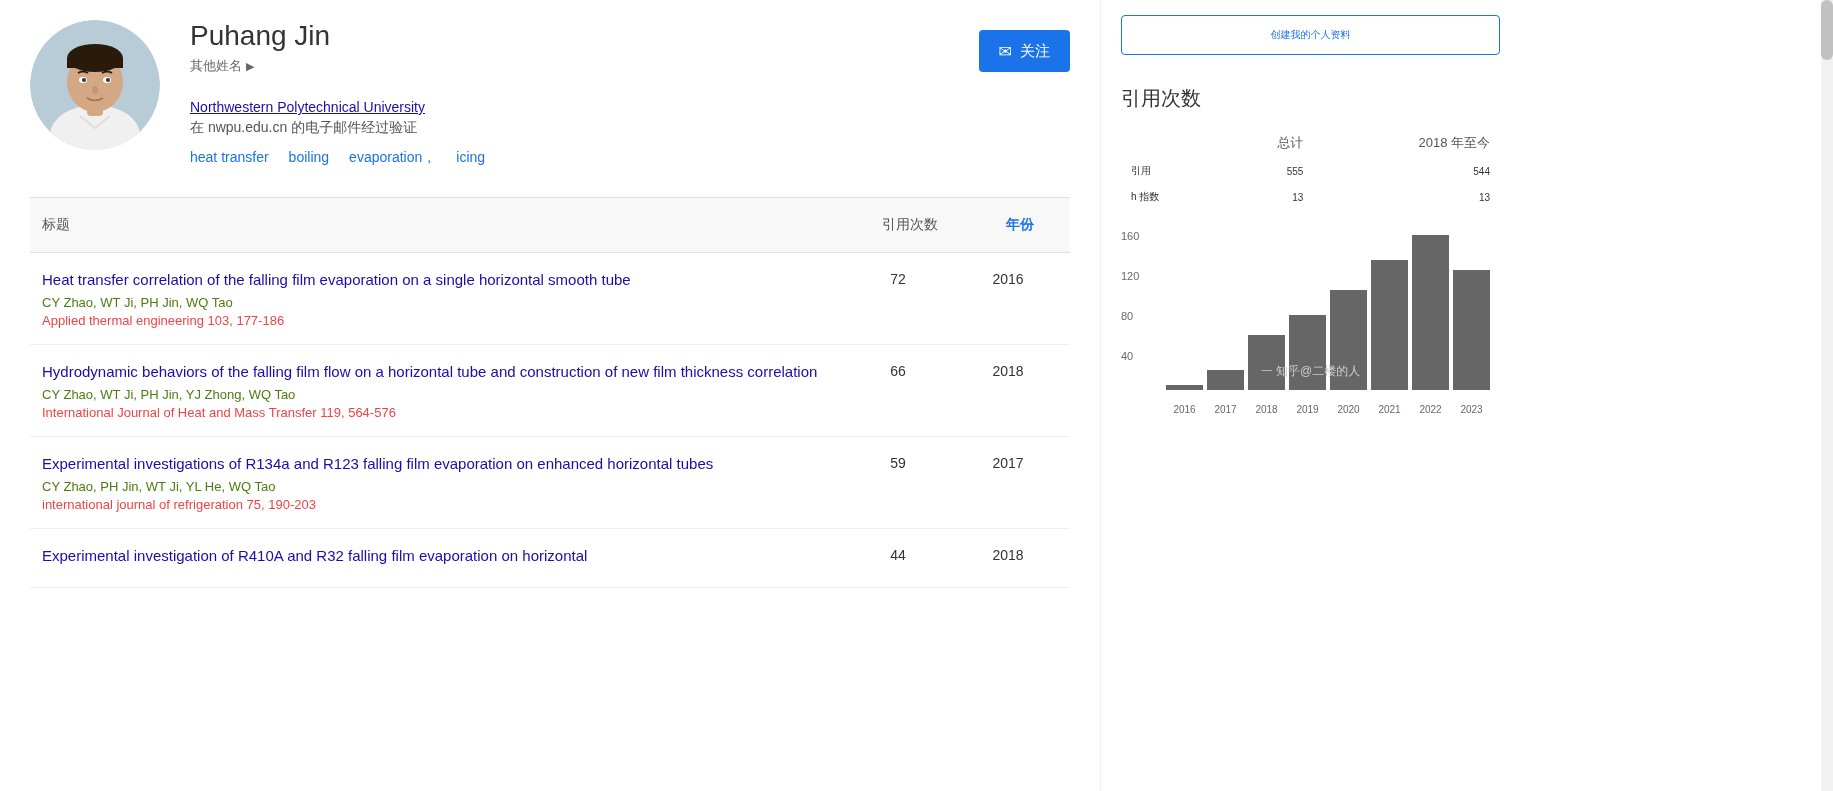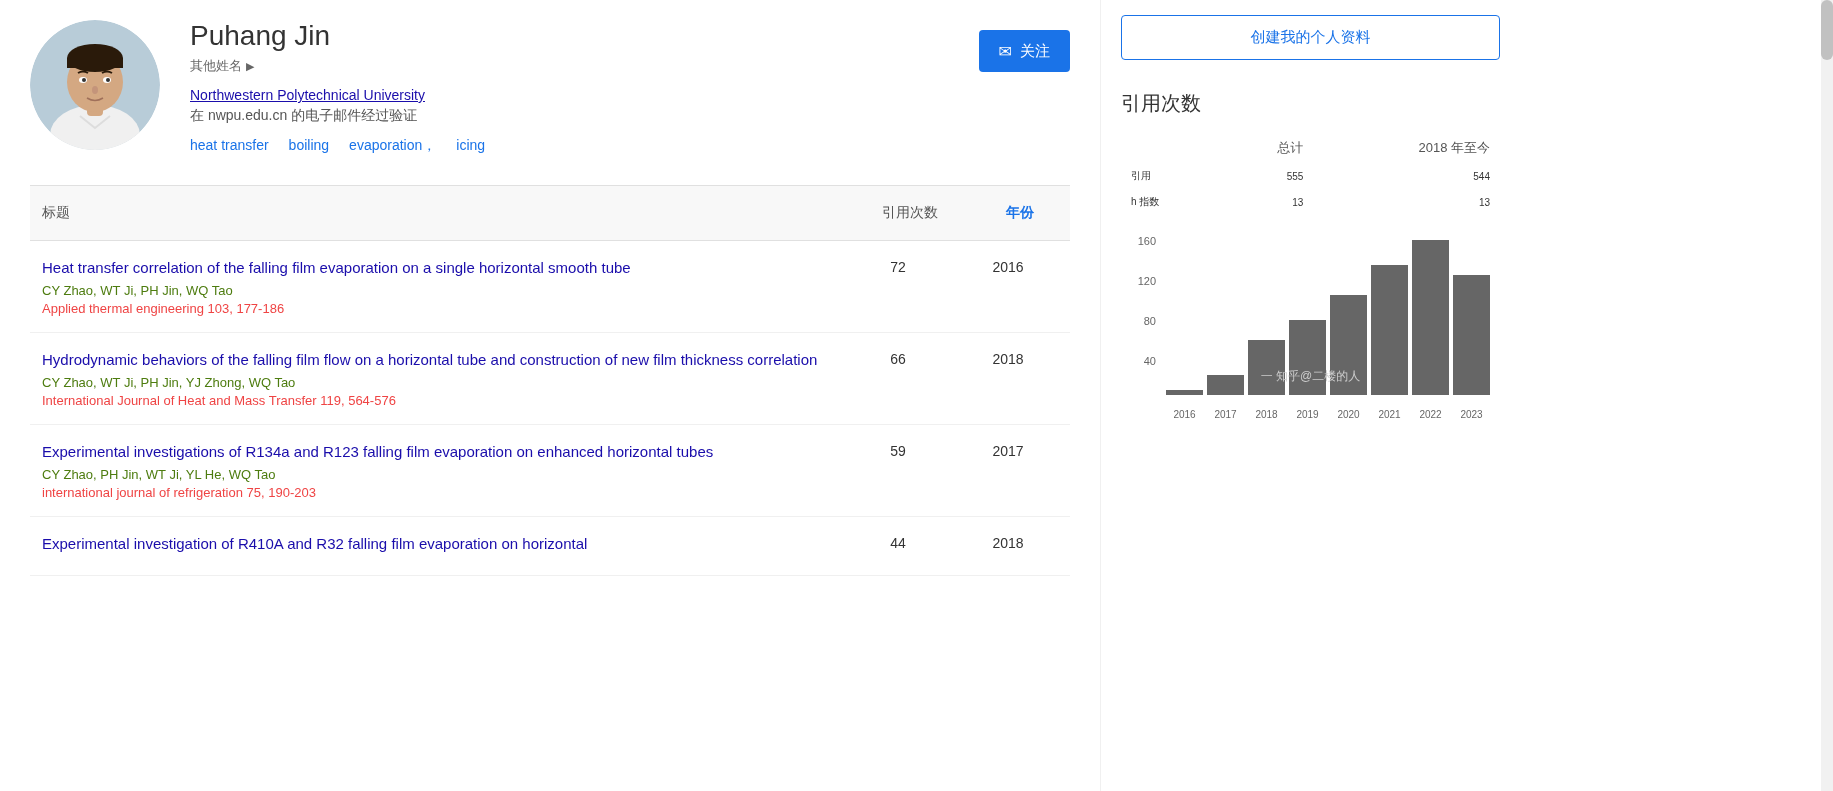--- a/index.html
+++ b/index.html
@@ -9,21 +9,21 @@
 
     
     .main-content { flex: 1; padding: 20px 30px; max-width: 1100px; }
 
     
     .profile-section { display: flex; align-items: flex-start; margin-bottom: 30px; }
     .avatar-container { width: 130px; height: 130px; border-radius: 50%; overflow: hidden; margin-right: 30px; flex-shrink: 0; }
 
     .profile-info { flex: 1; }
     .profile-name { font-size: 28px; font-weight: normal; color: #333; margin-bottom: 5px; }
-    .other-names { font-size: 13px; color: #666; margin-bottom: 12px; display: flex; align-items: center; gap: 4px; cursor: pointer; }
+    .other-names { font-size: 13px; color: #666; margin-bottom: 24px; display: flex; align-items: center; gap: 4px; cursor: pointer; }
     .other-names span { color: #666; }
     .other-names .arrow { font-size: 11px; }
     .affiliation { font-size: 14px; margin-bottom: 4px; }
     .affiliation a { color: #1a0dab; text-decoration: underline; }
     .verified { font-size: 14px; color: #555; margin-bottom: 12px; }
     .keywords { display: flex; gap: 20px; flex-wrap: wrap; }
     .keyword { color: #1a73e8; font-size: 14px; cursor: pointer; text-decoration: none; }
 
     .follow-btn { background: #1a73e8; color: white; border: none; padding: 10px 20px; font-size: 15px; cursor: pointer; border-radius: 4px; display: flex; align-items: center; gap: 8px; white-space: nowrap; height: 42px; margin-top: 10px; }
     .follow-btn .mail-icon { font-size: 16px; }
@@ -39,40 +39,40 @@
     .paper-info { flex: 1; }
     .paper-title { color: #1a0dab; font-size: 15px; margin-bottom: 5px; cursor: pointer; line-height: 1.4; }
     .paper-authors { font-size: 13px; color: #4d7c0f; margin-bottom: 3px; }
     .paper-journal { font-size: 13px; color: #ef4444; }
     .paper-citations { width: 120px; text-align: center; font-size: 14px; color: #333; padding-top: 2px; }
     .paper-year { width: 100px; text-align: center; font-size: 14px; color: #333; padding-top: 2px; }
 
     
     .sidebar { width: 420px; padding: 15px 20px; border-left: 1px solid #f0f0f0; flex-shrink: 0; }
 
-    .create-profile-btn { width: 100%; border: 1px solid #1a73e8; color: #1a73e8; background: white; padding: 12px; font-size: 15px; cursor: pointer; border-radius: 4px; margin-bottom: 30px; }
+    .create-profile-btn { width: 100%; border: 1px solid #1a73e8; color: #1a73e8; background: white; padding: 12px; font-size: 10px; cursor: pointer; border-radius: 4px; margin-bottom: 30px; }
 
     .citations-section { }
     .citations-title { font-size: 20px; color: #333; margin-bottom: 16px; font-weight: normal; }
 
     .citations-table { width: 100%; border-collapse: collapse; margin-bottom: 20px; }
     .citations-table th { text-align: right; font-size: 13px; color: #555; font-weight: normal; padding: 6px 10px; }
     .citations-table th:first-child { text-align: left; }
     .citations-table td { text-align: right; font-size: 10px; padding: 6px 10px; }
     .citations-table td:first-child { text-align: left; }
     .citations-table tr { border-bottom: none; }
 
     
     .chart-container { position: relative; width: 100%; height: 200px; margin-top: 10px; }
     .chart-bars { display: flex; align-items: flex-end; height: 160px; gap: 4px; padding-left: 40px; padding-right: 10px; }
     .bar { flex: 1; background: #666; min-width: 18px; }
     .chart-labels { display: flex; gap: 4px; padding-left: 40px; padding-right: 10px; margin-top: 4px; }
     .chart-label { flex: 1; text-align: center; font-size: 10px; color: #666; min-width: 18px; }
     .chart-y-axis { position: absolute; left: 0; top: 0; height: 160px; display: flex; flex-direction: column; justify-content: space-between; }
-    .y-label { font-size: 11px; color: #666; text-align: right; width: 35px; }
+    .y-label { font-size: 11px; color: #666; width: 35px; }
     .watermark { position: absolute; bottom: 20px; left: 50%; transform: translateX(-50%); font-size: 12px; color: #ccc; white-space: nowrap; }
 
     
     .scrollbar { position: fixed; right: 0; top: 0; bottom: 0; width: 12px; background: #f1f1f1; }
     .scrollbar-thumb { position: absolute; top: 0; width: 100%; height: 60px; background: #c1c1c1; border-radius: 6px; }
   </style>
 </head>
 <body>
 
 <div class="page-wrapper">

